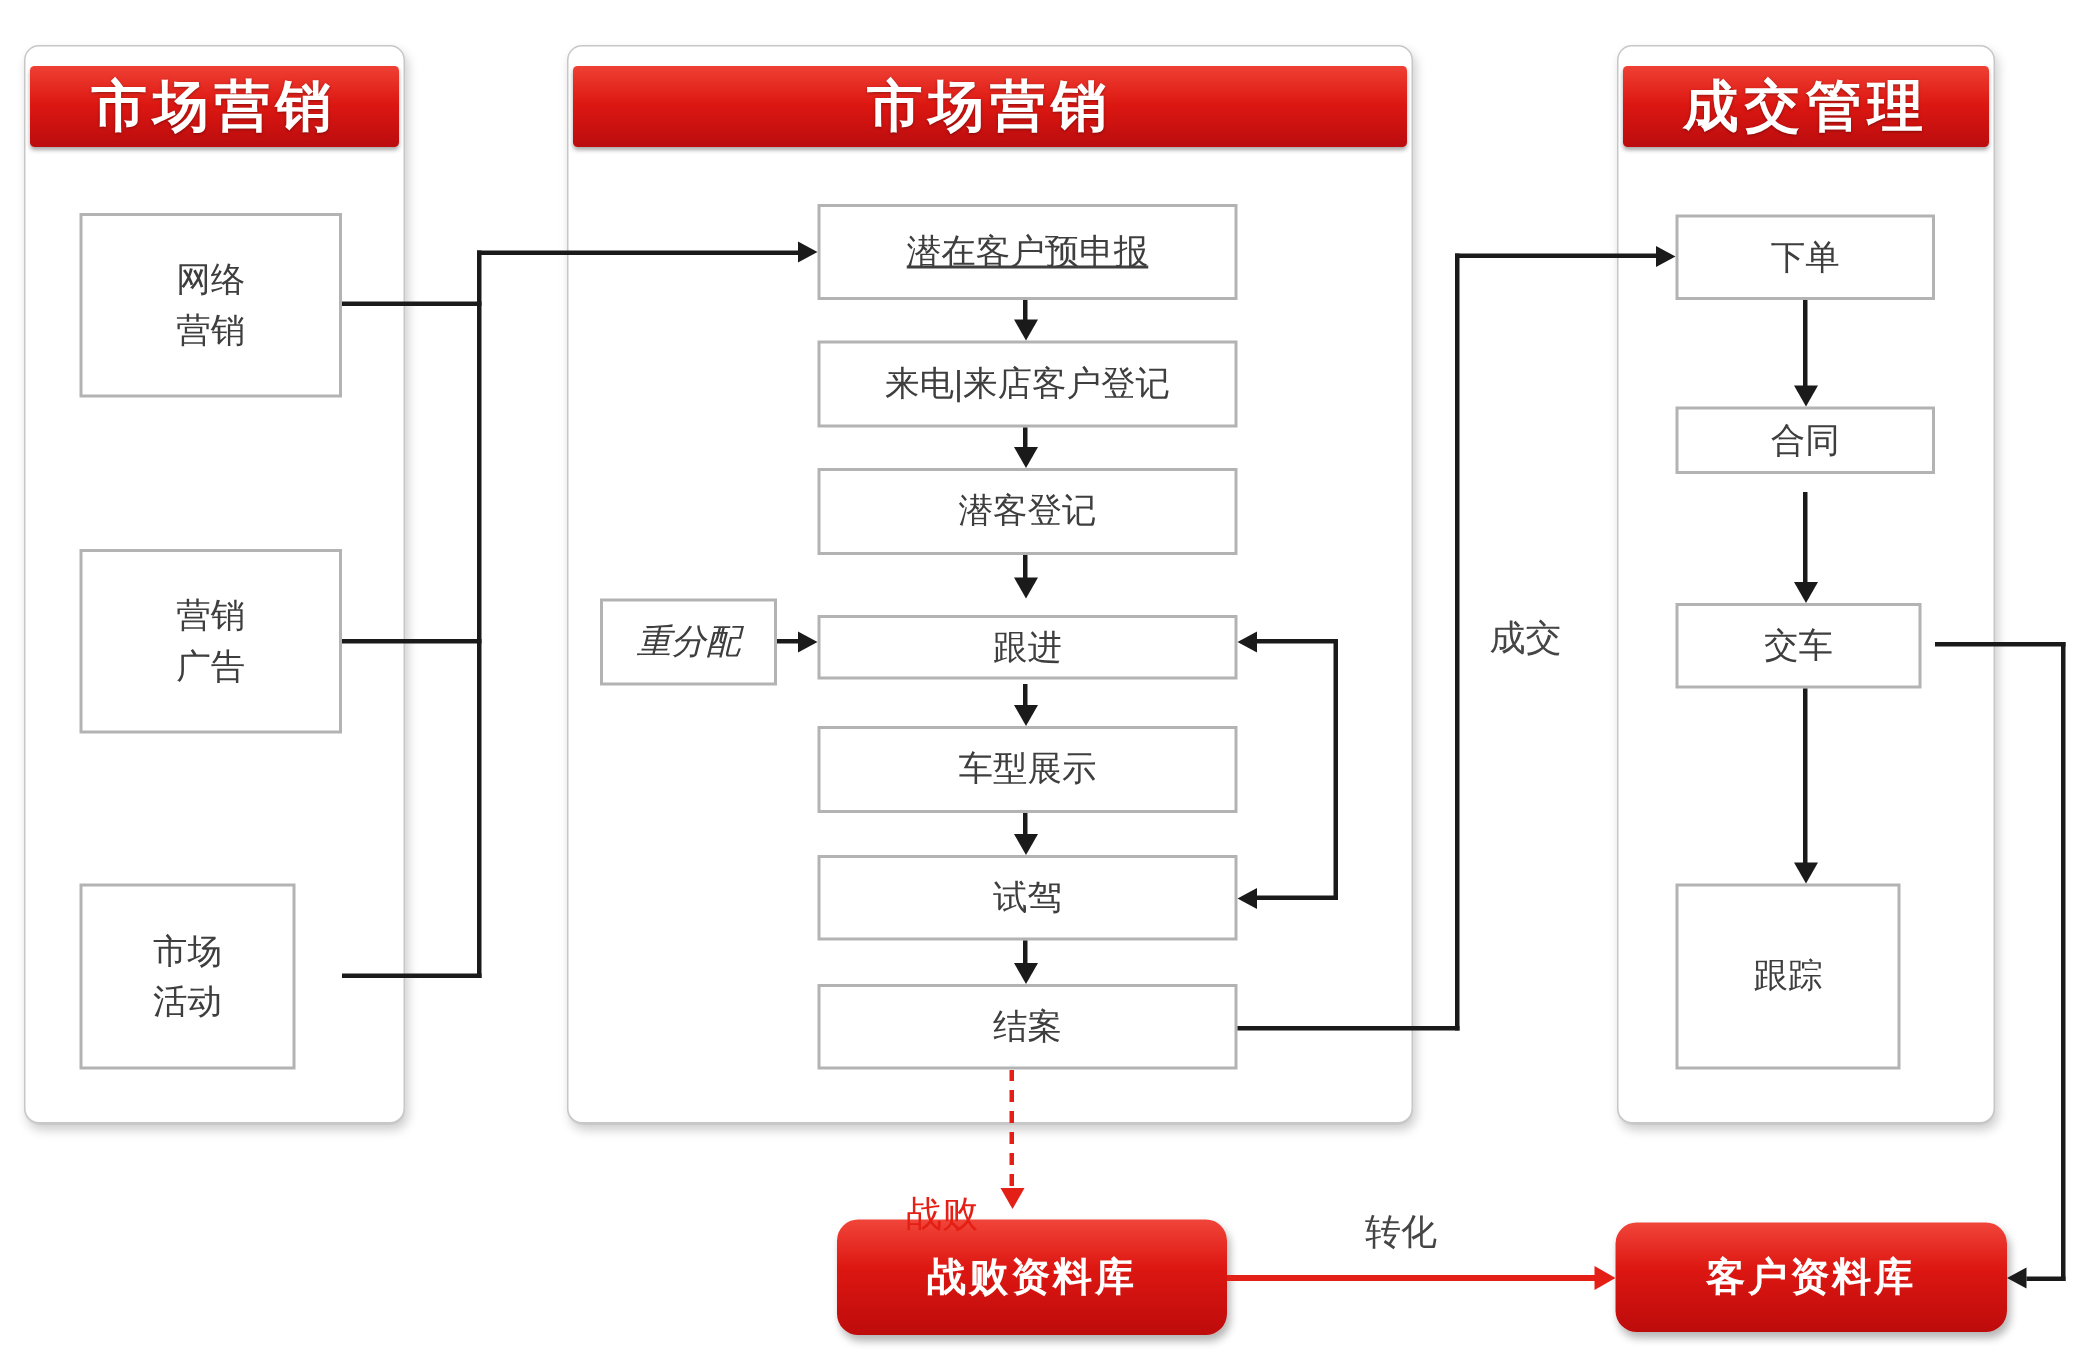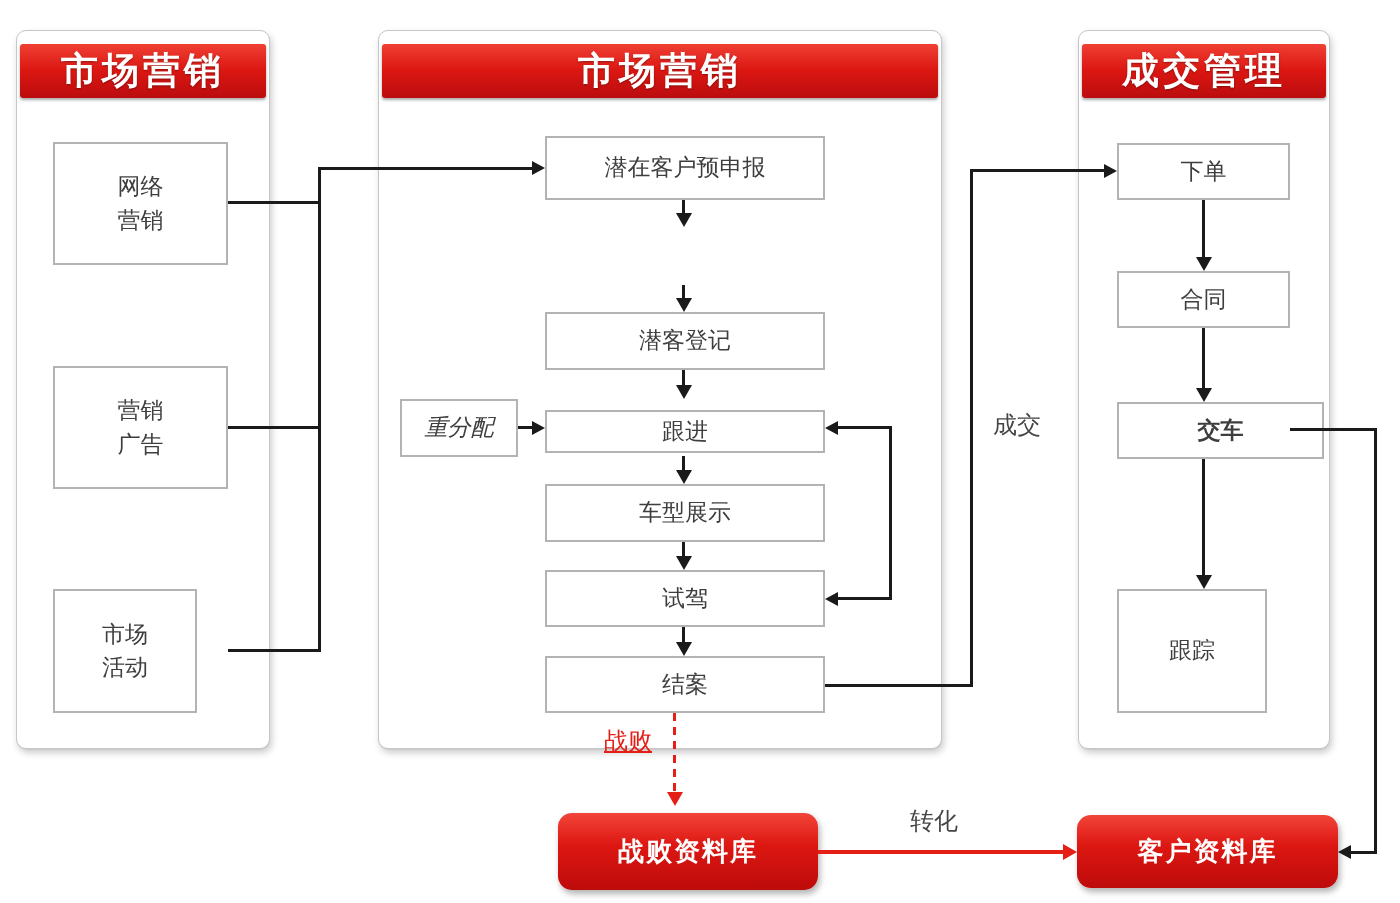--- a/index.html
+++ b/index.html
@@ -47,31 +47,32 @@
     <div class="panel-header">成交管理</div>
   </div>
 
   <div class="node" style="left:53px;top:142px;width:175px;height:123px;">网络
 营销</div>
   <div class="node" style="left:53px;top:366px;width:175px;height:123px;">营销
 广告</div>
   <div class="node" style="left:53px;top:589px;width:144px;height:124px;">市场
 活动</div>
 
-  <div class="node" style="left:545px;top:136px;width:280px;height:64px;">潜在客户预申报</div>
+  <div class="node" style="left:545px;top:136px;width:280px;height:64px;text-decoration:underline;">潜在客户预申报</div>
+  <div class="node" style="left:545px;top:227px;width:280px;height:58px;">来电|来店客户登记</div>
   <div class="node" style="left:545px;top:312px;width:280px;height:58px;">潜客登记</div>
   <div class="node" style="left:545px;top:410px;width:280px;height:43px;">跟进</div>
   <div class="node" style="left:545px;top:484px;width:280px;height:58px;">车型展示</div>
   <div class="node" style="left:545px;top:570px;width:280px;height:57px;">试驾</div>
   <div class="node" style="left:545px;top:656px;width:280px;height:57px;">结案</div>
   <div class="node" style="left:400px;top:399px;width:118px;height:58px;font-style:italic;">重分配</div>
 
   <div class="node" style="left:1117px;top:143px;width:173px;height:57px;">下单</div>
-  <div class="node" style="left:1117px;top:271px;width:173px;height:57px;">合同</div>
-  <div class="node" style="left:1117px;top:402px;width:207px;height:57px;font-weight:bold;">交车</div>
+  <div class="node" style="left:1117px;top:271px;width:173px;height:45px;">合同</div>
+  <div class="node" style="left:1117px;top:402px;width:164px;height:57px;">交车</div>
   <div class="node" style="left:1117px;top:589px;width:150px;height:124px;">跟踪</div>
 
   <div class="db" style="left:558px;top:813px;width:260px;height:77px;">战败资料库</div>
   <div class="db" style="left:1077px;top:815px;width:261px;height:73px;">客户资料库</div>
 
   <div class="h" style="left:228px;top:201px;width:93px;"></div>
   <div class="h" style="left:228px;top:426px;width:93px;"></div>
   <div class="h" style="left:228px;top:649px;width:93px;"></div>
   <div class="v" style="left:318px;top:167px;height:485px;"></div>
   <div class="h" style="left:318px;top:167px;width:215px;"></div>
@@ -112,19 +113,19 @@
   <div class="v" style="left:1202px;top:459px;height:117px;"></div>
   <div class="ah d" style="left:1196px;top:575px;"></div>
 
   <div class="h" style="left:1290px;top:428px;width:87px;"></div>
   <div class="v" style="left:1374px;top:428px;height:426px;"></div>
   <div class="h" style="left:1351px;top:851px;width:26px;"></div>
   <div class="ah l" style="left:1338px;top:845px;"></div>
 
   <div class="vdash" style="left:673px;top:713px;height:81px;"></div>
   <div class="ah d redc" style="left:667px;top:792px;"></div>
-  <div class="lbl redt" style="left:604px;top:725px;text-decoration:underline;">战败</div>
+  <div class="lbl redt" style="left:604px;top:793px;">战败</div>
 
   <div class="h redl" style="left:818px;top:850px;width:246px;"></div>
   <div class="ah r redc" style="left:1063px;top:844px;"></div>
   <div class="lbl" style="left:910px;top:805px;">转化</div>
 
 </div>
 
 </body></html>

